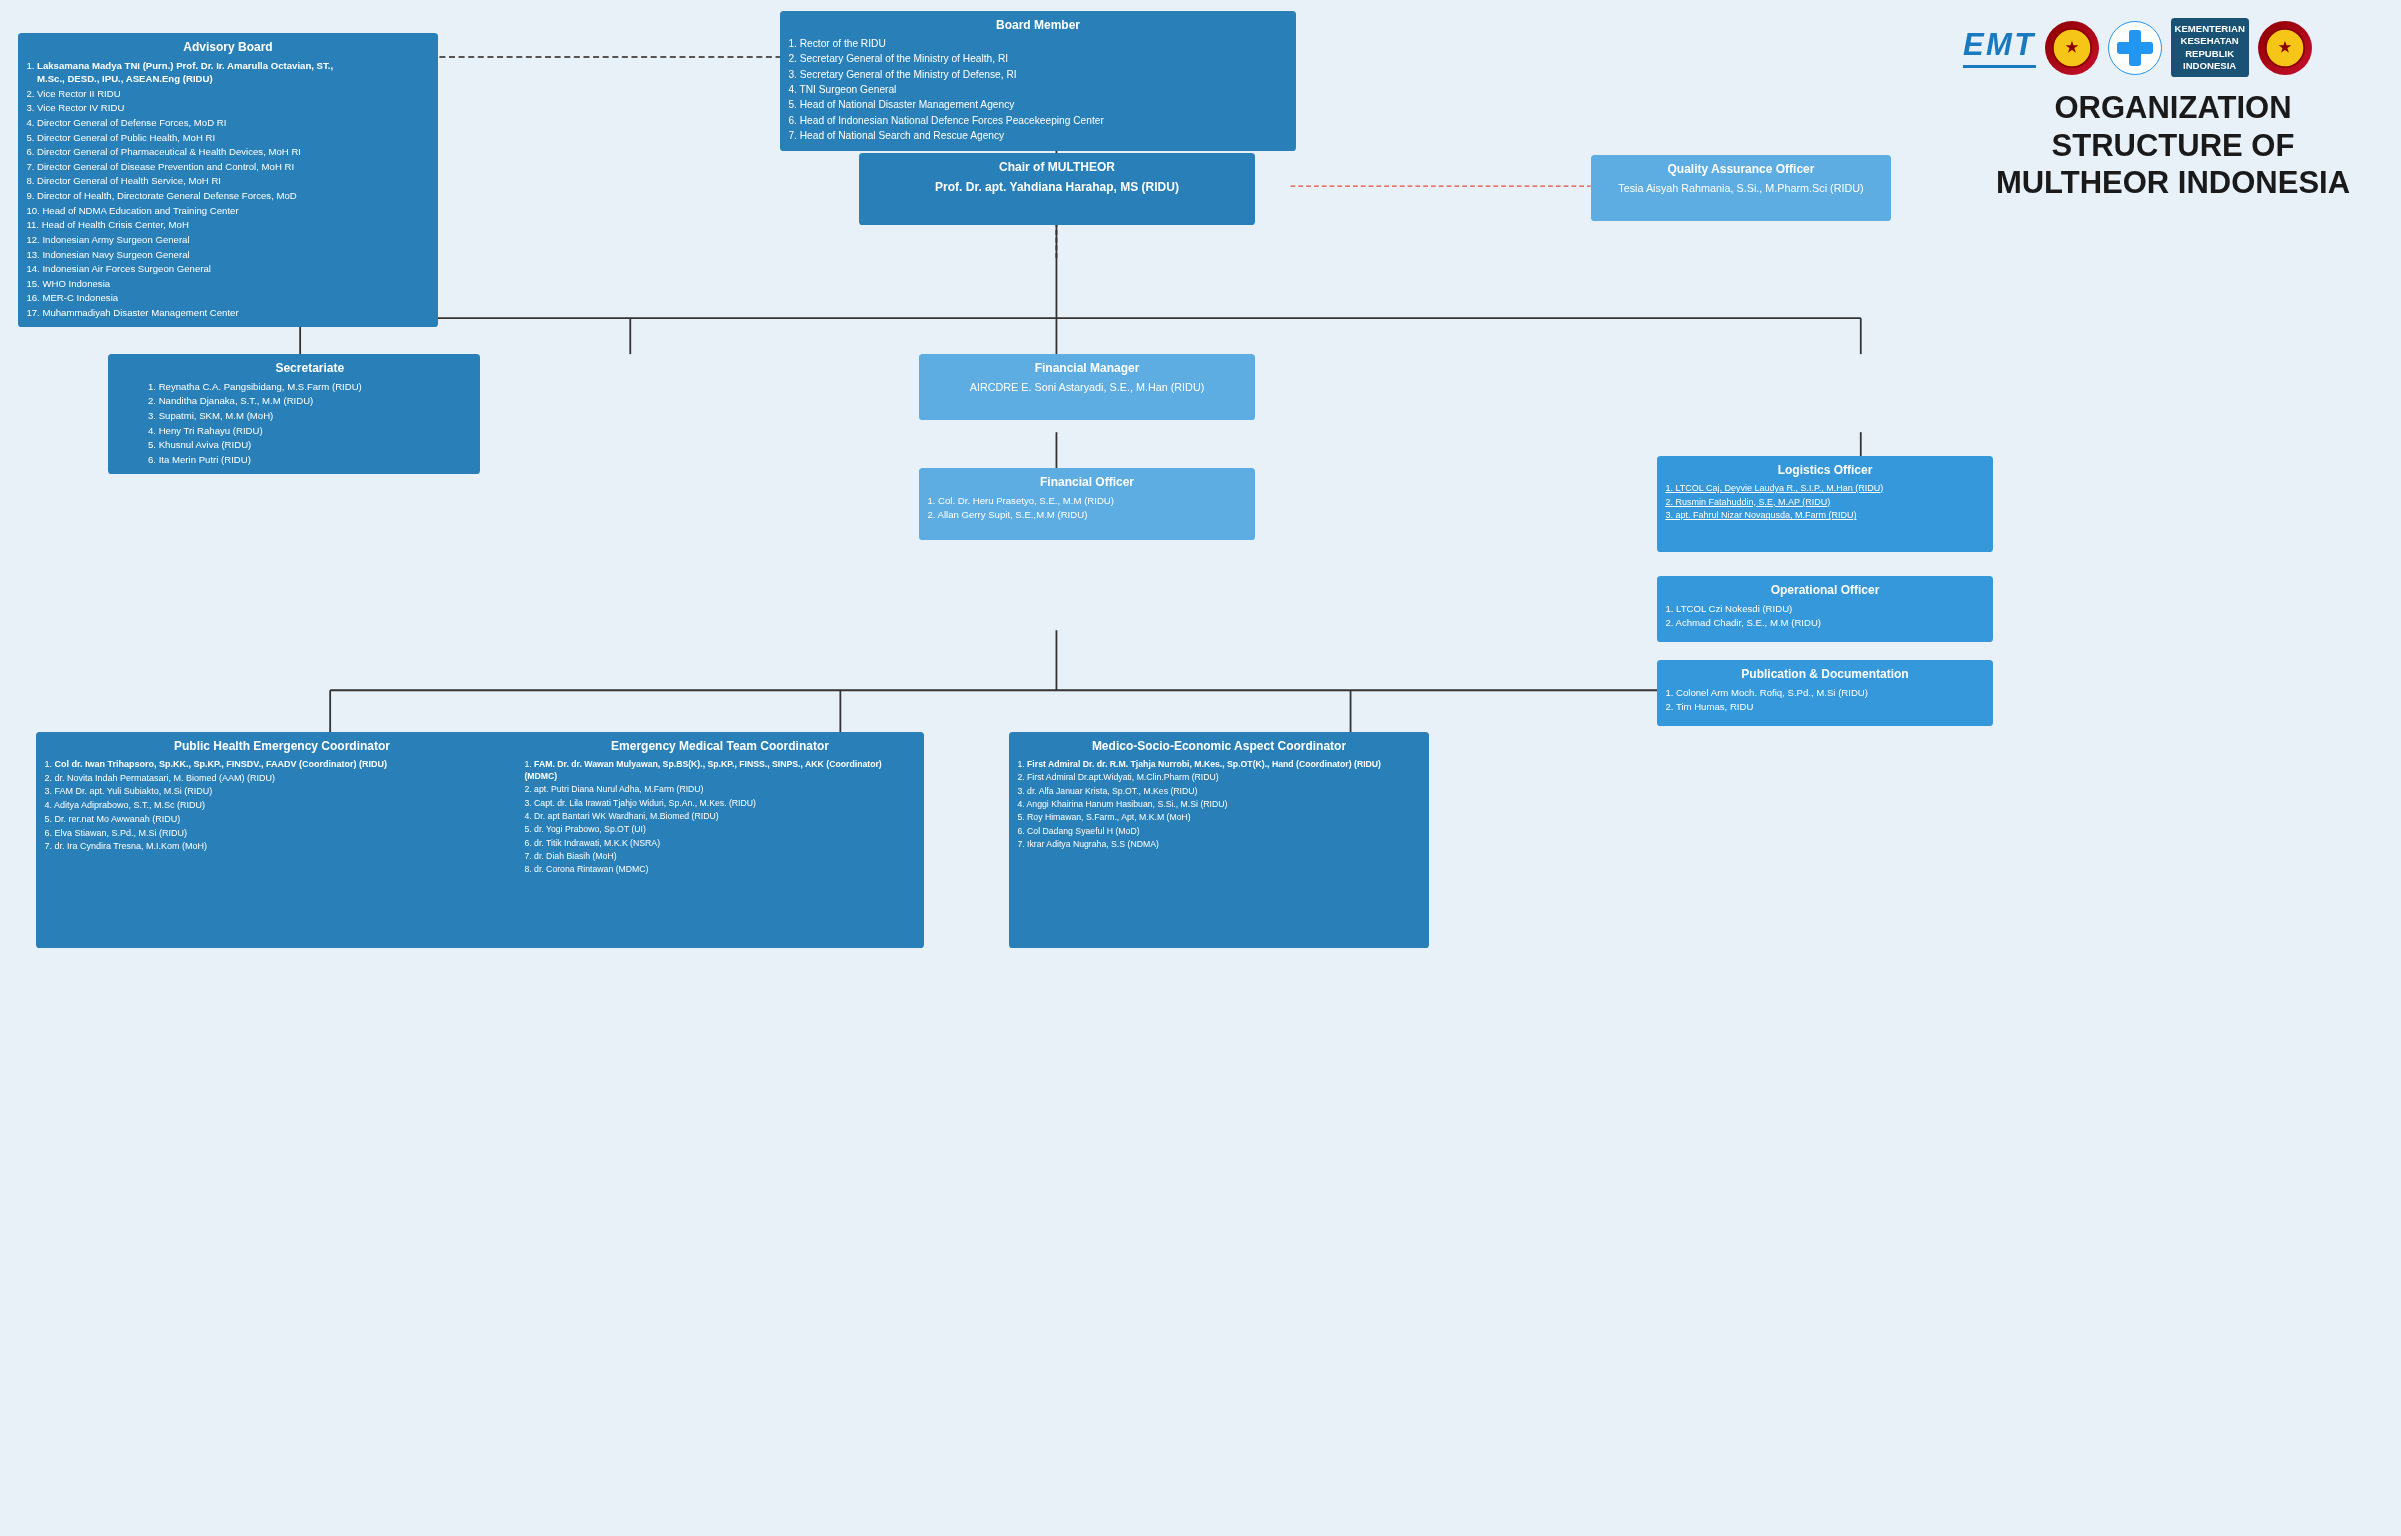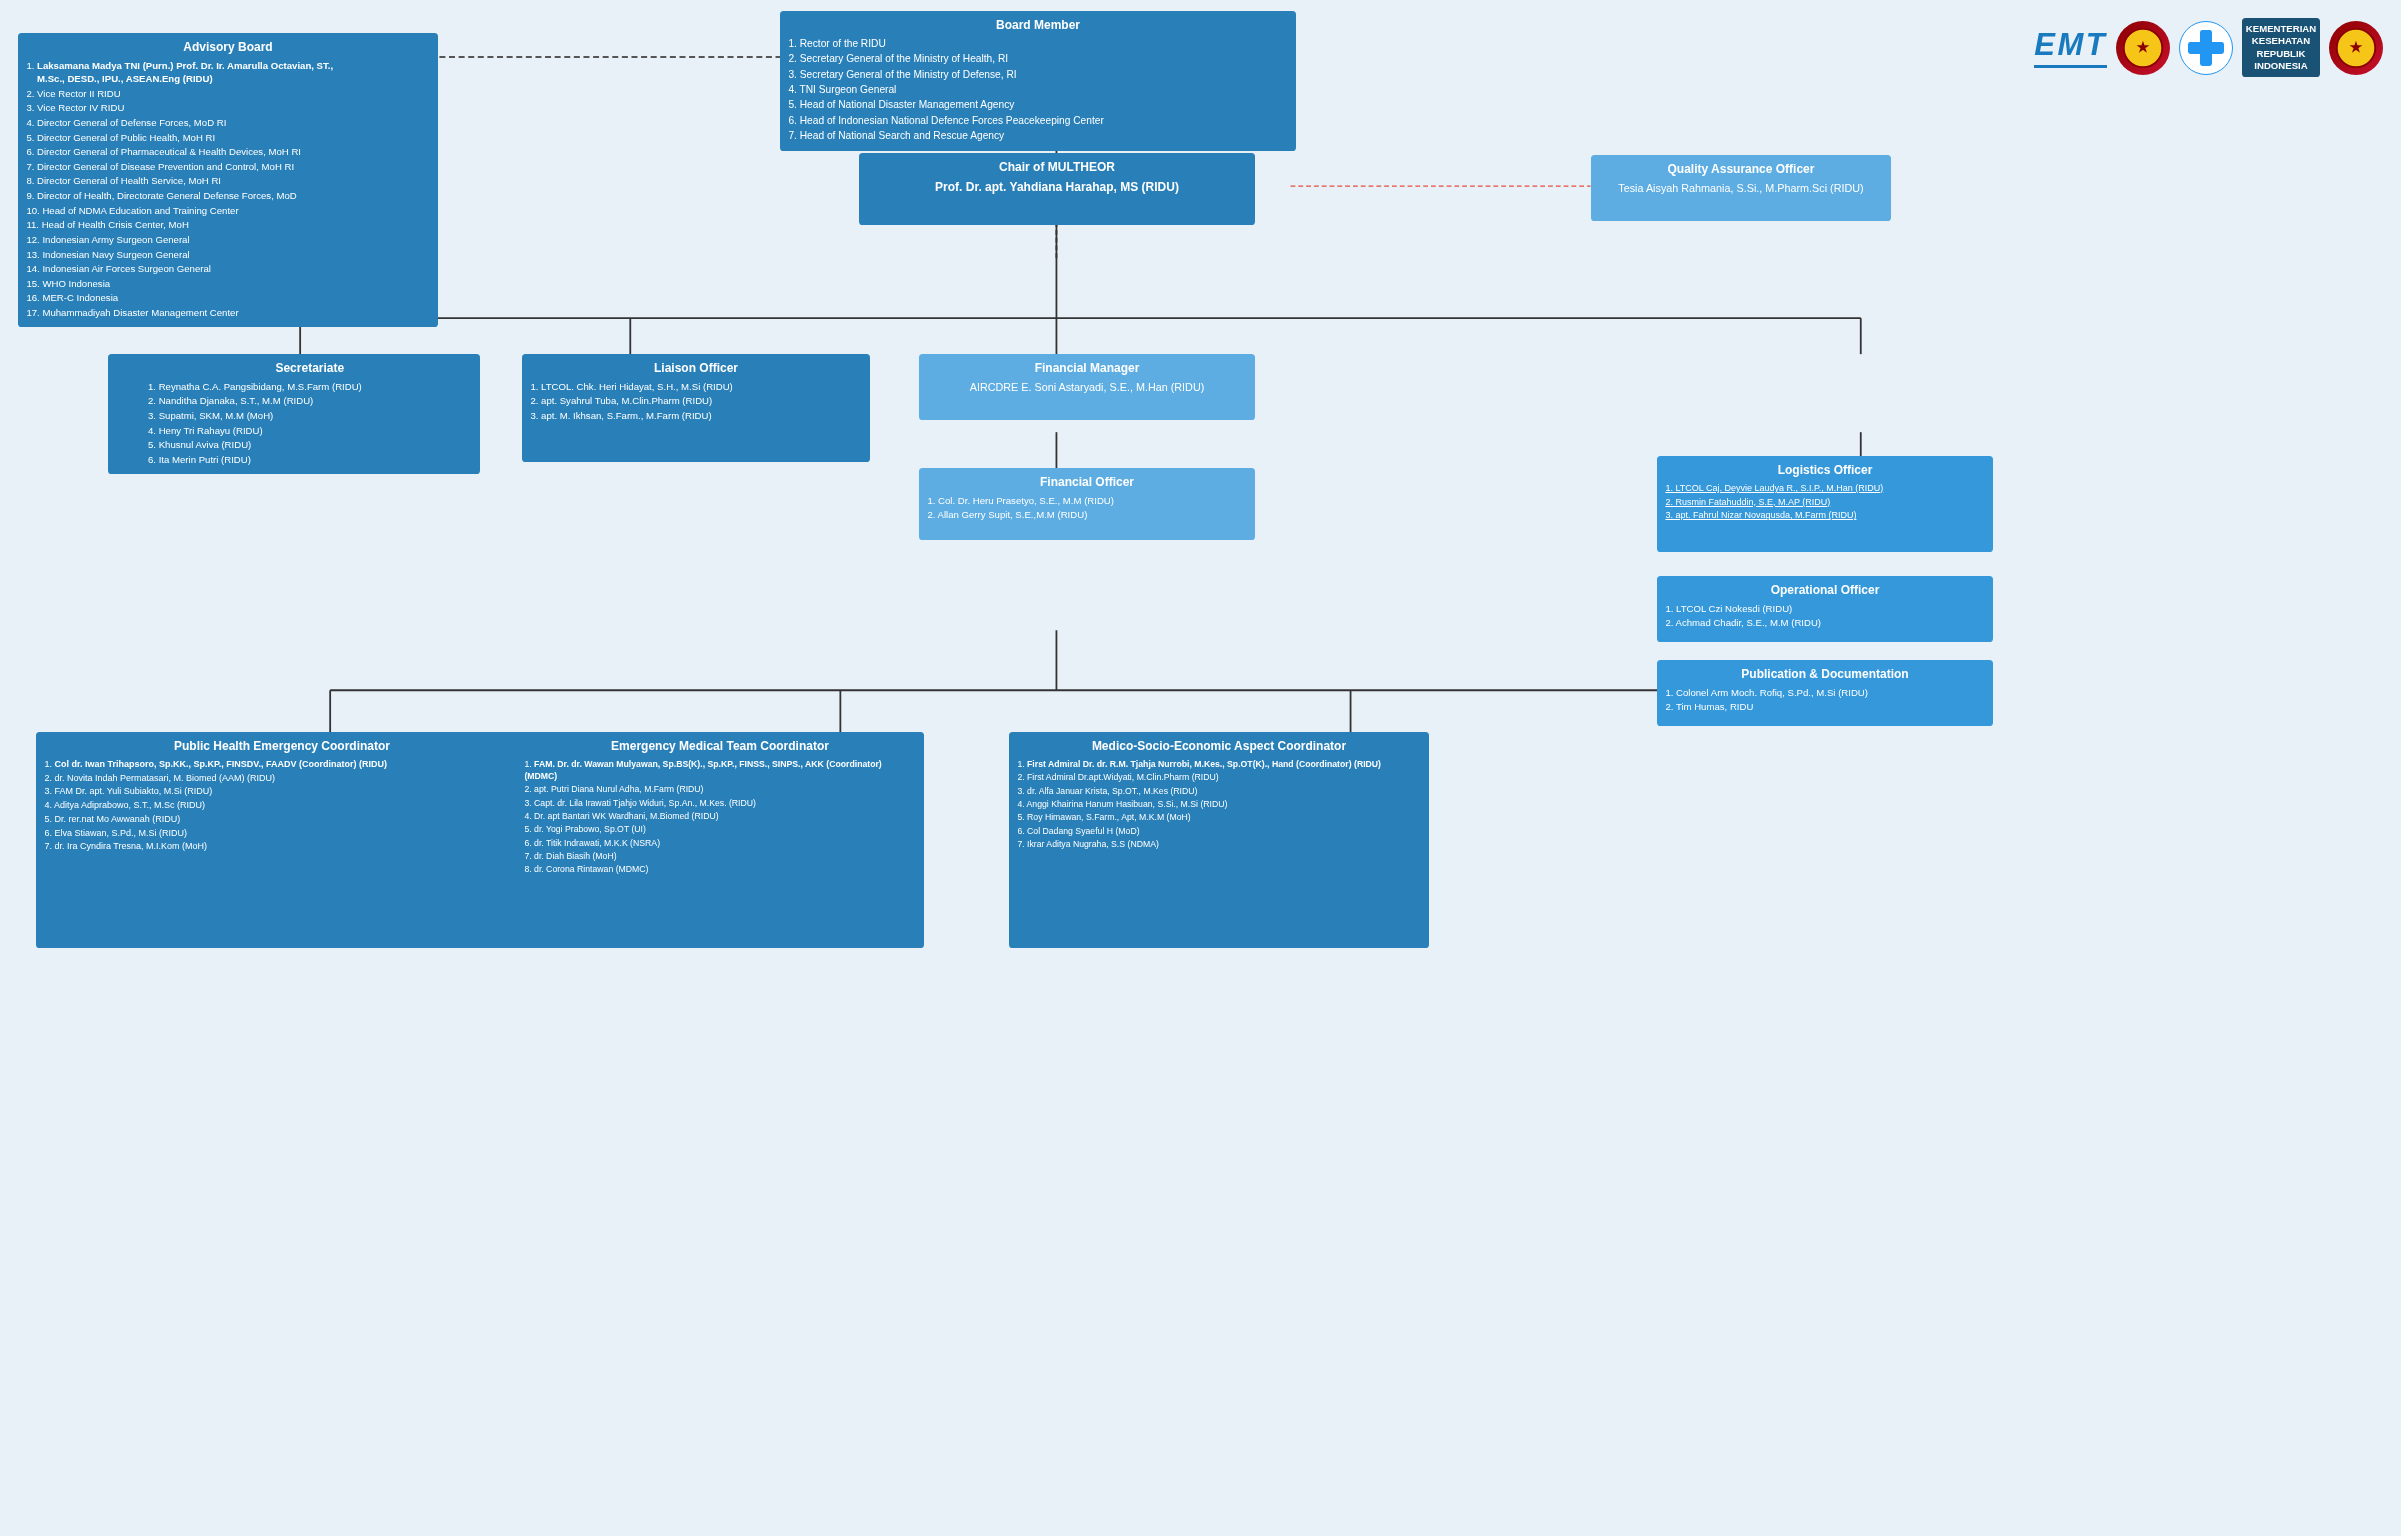--- a/index.html
+++ b/index.html
@@ -204,20 +204,21 @@
 
       <div class="logo-kemkes">KEMENTERIAN KESEHATAN REPUBLIK INDONESIA</div>
 
       <div style="width:54px;height:54px;border-radius:50%;background:linear-gradient(135deg,#8B0000,#c8102e);display:flex;align-items:center;justify-content:center;">
         <svg width="42" height="42" viewBox="0 0 70 70">
             <circle cx="35" cy="35" r="32" fill="#f5c518" stroke="#8B0000" stroke-width="3"></circle>
             <text x="35" y="42" text-anchor="middle" font-size="24" font-weight="bold" fill="#8B0000">★</text>
           </svg>
       </div>
     </div>
+    <div class="org-title" style="max-width:420px;">ORGANIZATION STRUCTURE OF MULTHEOR INDONESIA</div>
   </div>
 
   <div class="box box-medium-blue" style="left:780px; top:10.8px; width:516px; min-height:108px;">
     <span class="box-header">Board Member</span>
     <ol style="list-style:none;padding-left:0;font-size:10.2px;">
       <li>1. Rector of the RIDU</li>
       <li>2. Secretary General of the Ministry of Health, RI</li>
       <li>3. Secretary General of the Ministry of Defense, RI</li>
       <li>4. TNI Surgeon General</li>
       <li>5. Head of National Disaster Management Agency</li>
@@ -264,28 +265,20 @@
     <ol style="list-style:none;padding-left:0;font-size:9.6px;">
       <li>1. Reynatha C.A. Pangsibidang, M.S.Farm (RIDU)</li>
       <li>2. Nanditha Djanaka, S.T., M.M (RIDU)</li>
       <li>3. Supatmi, SKM, M.M (MoH)</li>
       <li>4. Heny Tri Rahayu (RIDU)</li>
       <li>5. Khusnul Aviva (RIDU)</li>
       <li>6. Ita Merin Putri (RIDU)</li>
     </ol>
   </div>
 
-  <div class="box box-medium-blue" style="left:522px; top:354px; width:348px; min-height:108px;">
-    <span class="box-header">Liaison Officer</span>
-    <ol style="list-style:none;padding-left:0;font-size:9.6px;">
-      <li>1. LTCOL. Chk. Heri Hidayat, S.H., M.Si (RIDU)</li>
-      <li>2. apt. Syahrul Tuba, M.Clin.Pharm (RIDU)</li>
-      <li>3. apt. M. Ikhsan, S.Farm., M.Farm (RIDU)</li>
-    </ol>
-  </div>
 
   <div class="box box-light-blue" style="left:919px; top:354px; width:336px; min-height:66px; text-align:center;">
     <span class="box-header">Financial Manager</span>
     <div style="font-size:10.8px;">AIRCDRE E. Soni Astaryadi, S.E., M.Han (RIDU)</div>
   </div>
 
 
   <div class="box box-light-blue" style="left:919px; top:468px; width:336px; min-height:72px;">
     <span class="box-header">Financial Officer</span>
     <ol style="list-style:none;padding-left:0;font-size:9.6px;">

